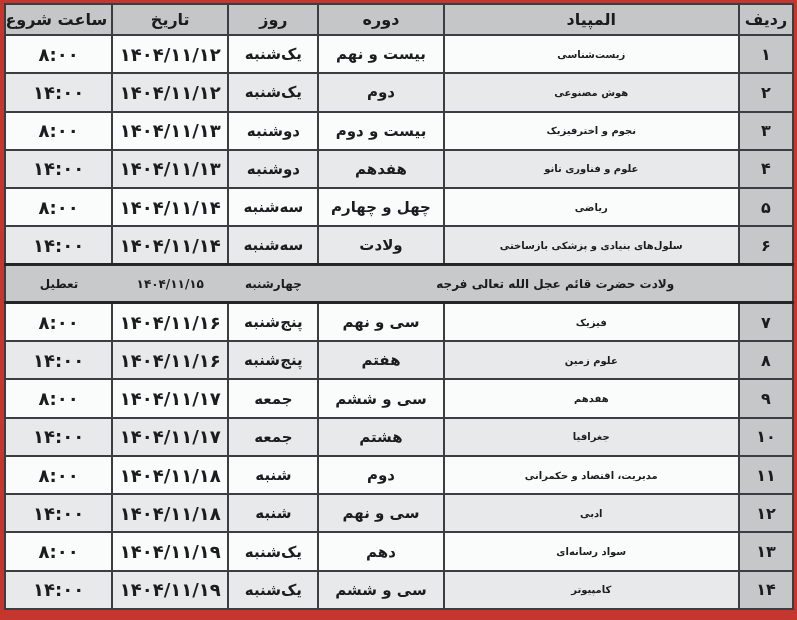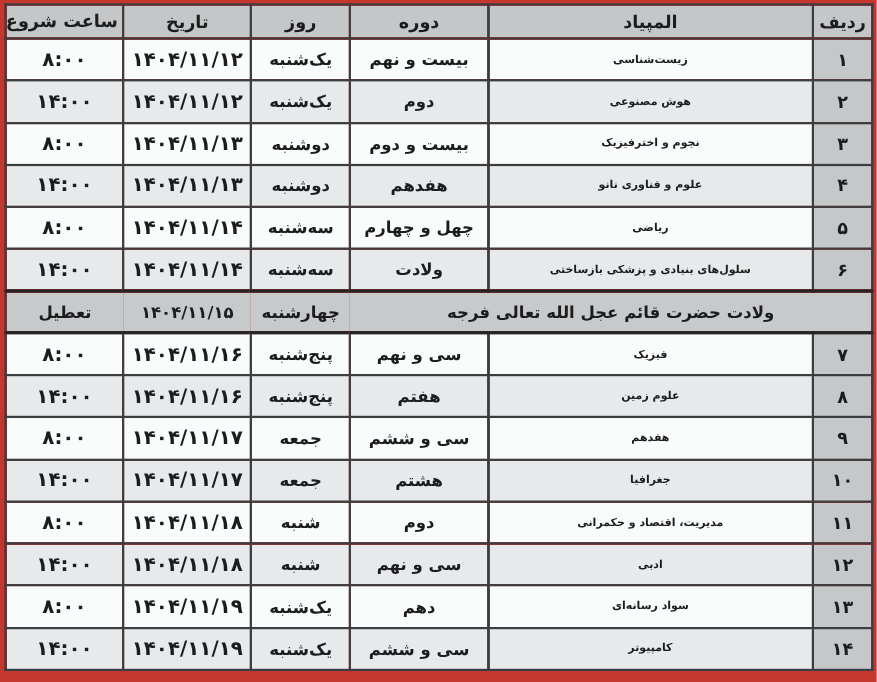--- a/index.html
+++ b/index.html
@@ -54,21 +54,21 @@
   .schedule td.c-oly { font-size: 10px; }
   .schedule td.c-date, .schedule td.c-time { font-size: 18px; }
 
   
   .schedule tbody tr.holiday td {
     background: #c8c9ca;
     border-top: 3px solid #242527;
     border-bottom: 3px solid #242527;
     border-left: none;
     border-right: none;
-    font-size: 15px;
+    font-size: 12px;
   }
   .schedule tbody tr.holiday td:first-child { border-right: 2px solid #3b3d40; }
   .schedule tbody tr.holiday td:last-child  { border-left: 2px solid #3b3d40; }
 </style>
 </head>
 <body>
 
 <div class="frame">
   <table class="schedule">
     <colgroup>

